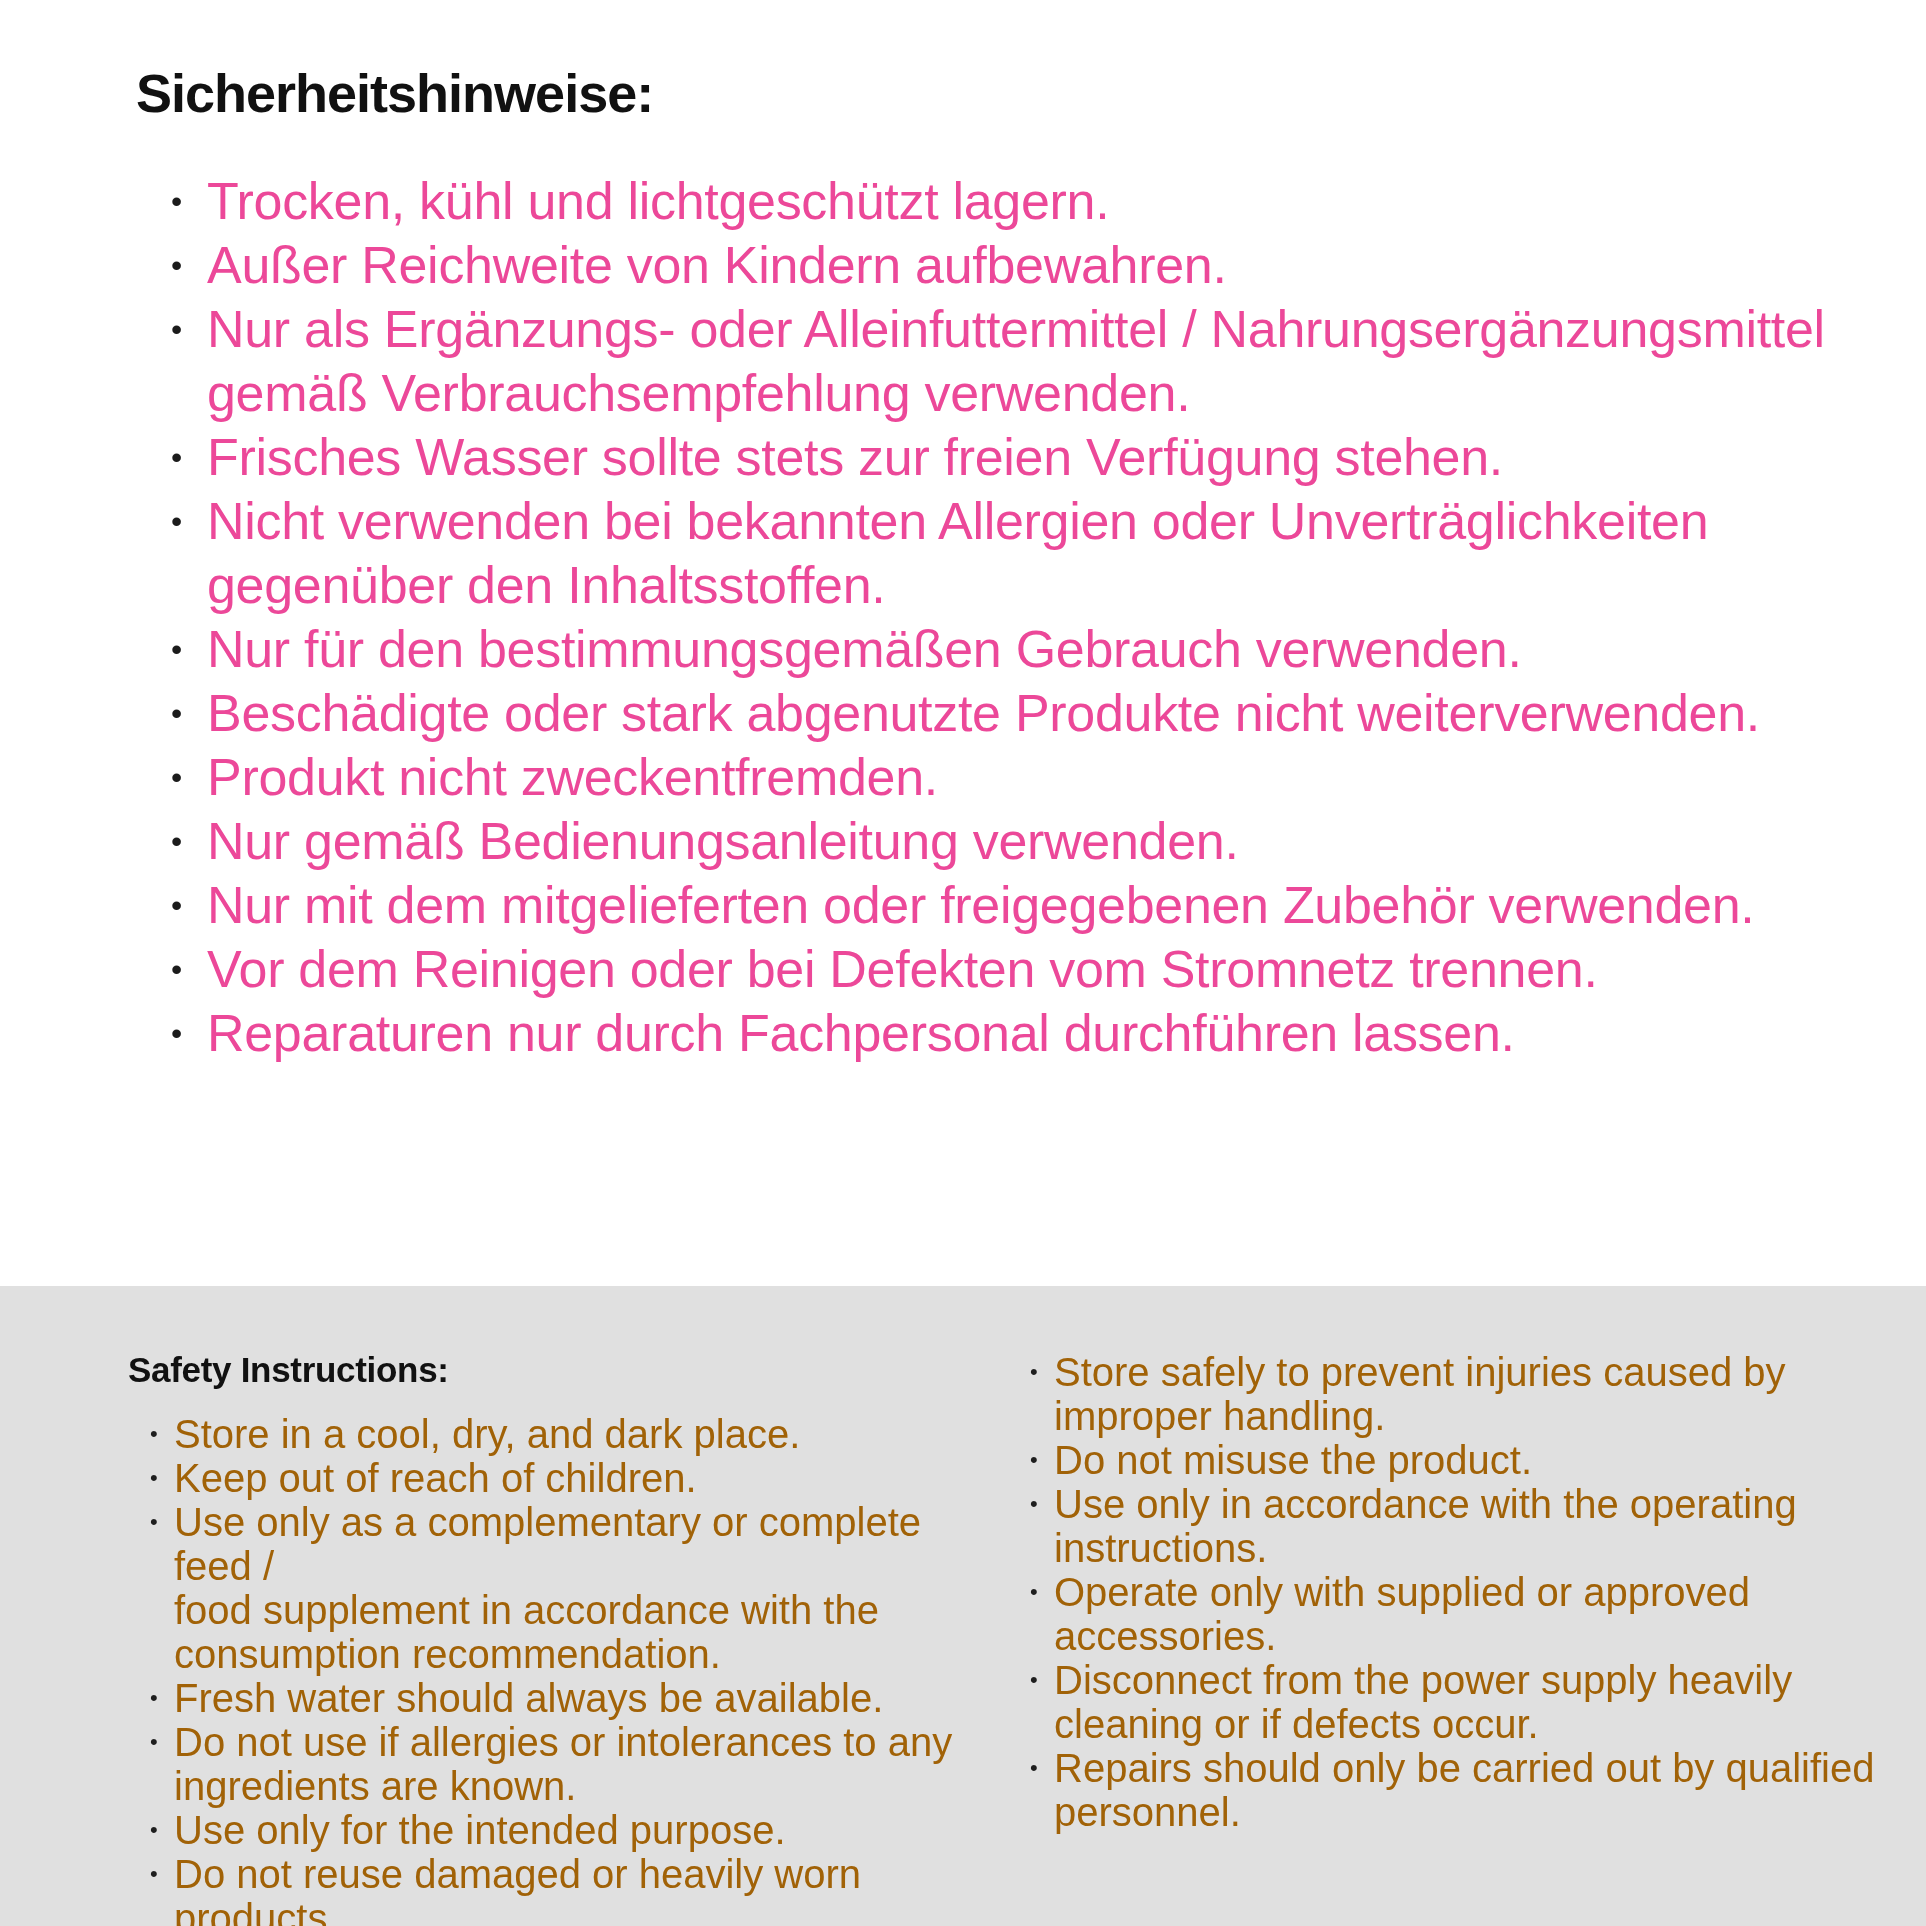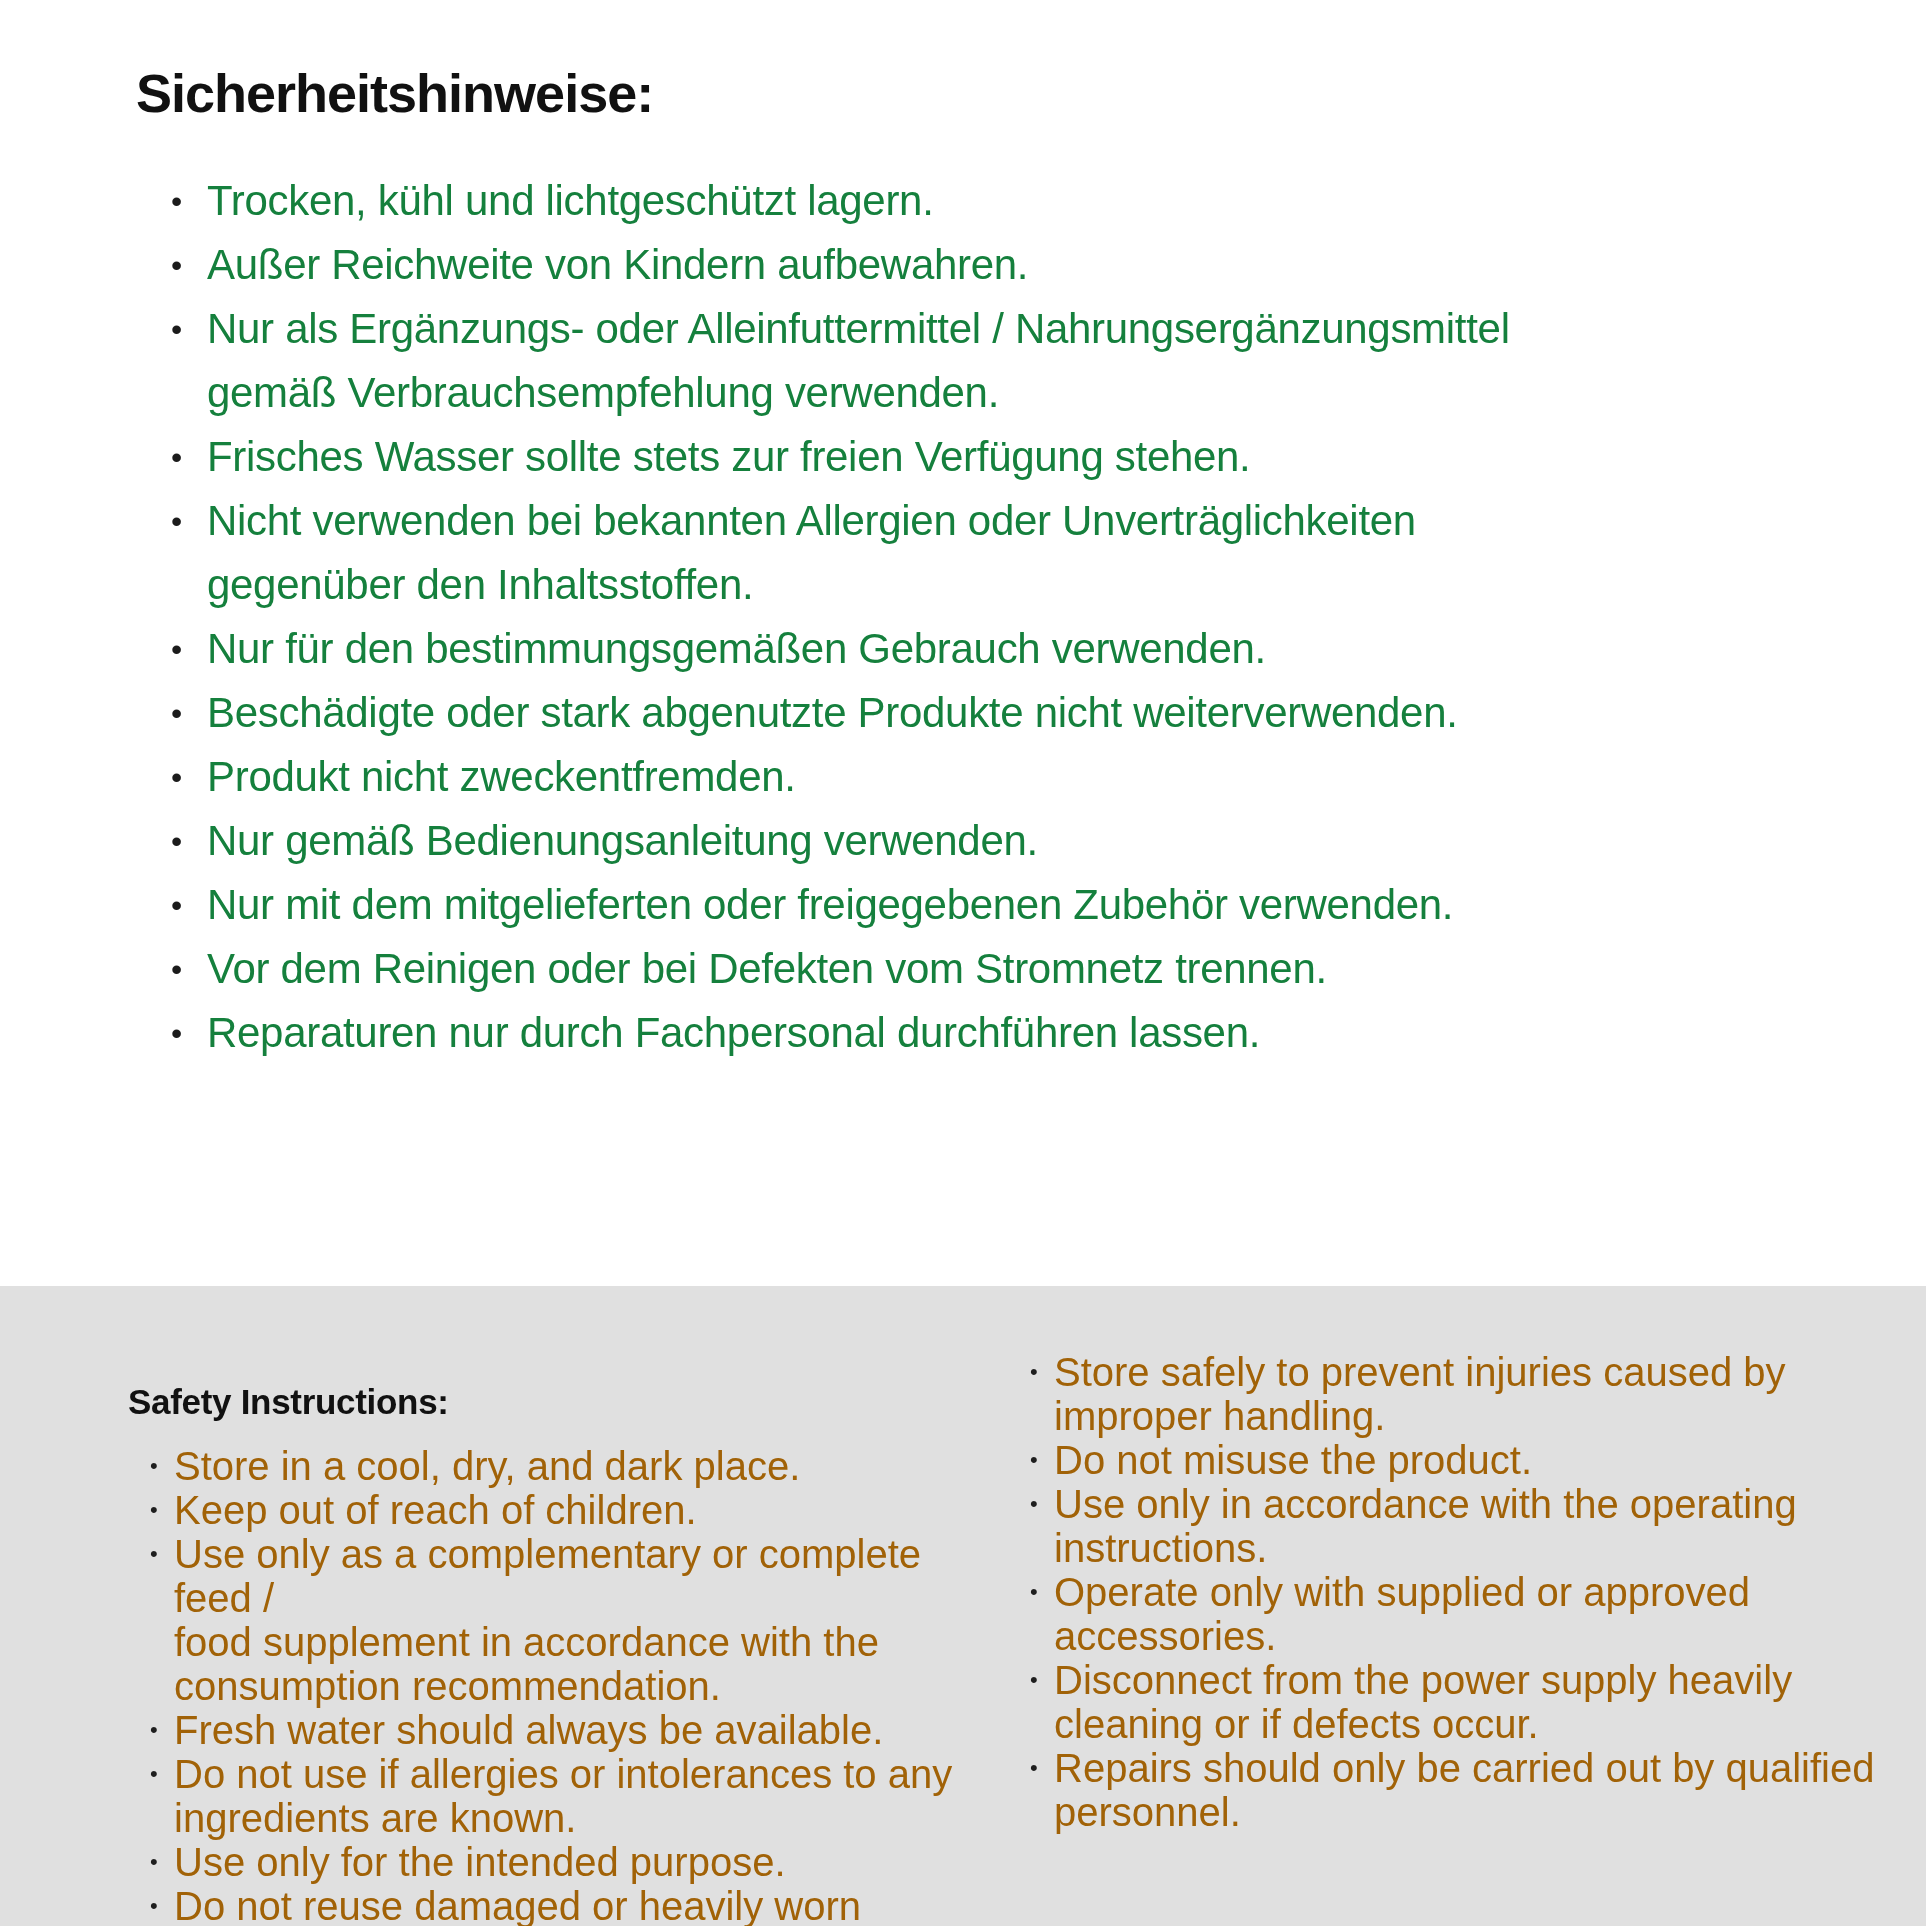--- a/index.html
+++ b/index.html
@@ -37,25 +37,25 @@
     list-style: none;
     margin: 0;
     padding: 0;
   }
   .de-list {
     padding-left: 35px;
   }
   .de-list li {
     position: relative;
     padding-left: 36px;
-    font-size: 42px;
+    font-size: 52px;
     line-height: 64px;
     letter-spacing: -0.3px;
     white-space: pre-line;
-    color: #15803d;
+    color: #ec4899;
   }
   .de-list li::before {
     content: "\2022";
     position: absolute;
     left: 0;
     top: 0;
     line-height: 64px;
     font-size: 32px;
     color: #1b1b1b;
   }
@@ -65,21 +65,20 @@
     box-sizing: border-box;
     height: 640px;
     background: #e0e0e0;
     padding: 64px 39px 0 128px;
     display: flex;
     gap: 56px;
   }
   .col-left {
     flex: 0 0 842px;
     width: 842px;
-    margin-top: 32px;
   }
   .col-right {
     flex: 1 1 auto;
   }
   .section-en h2 {
     margin: 0 0 22px 0;
     font-size: 35px;
     font-weight: bold;
     letter-spacing: -0.3px;
     color: #111111;

